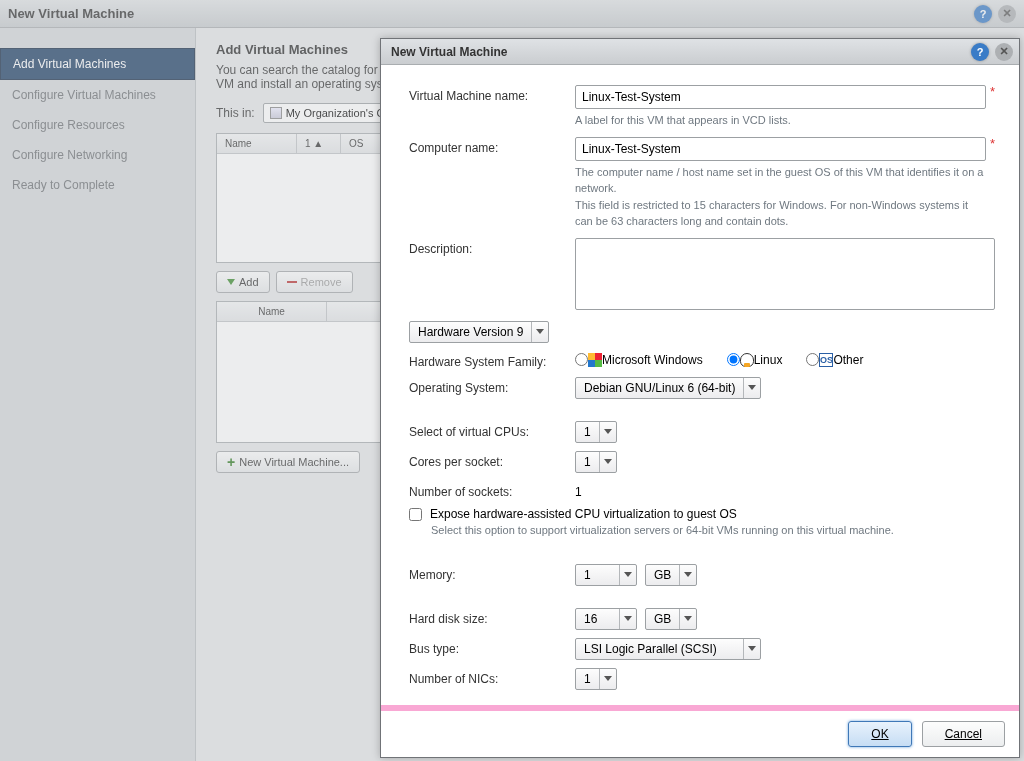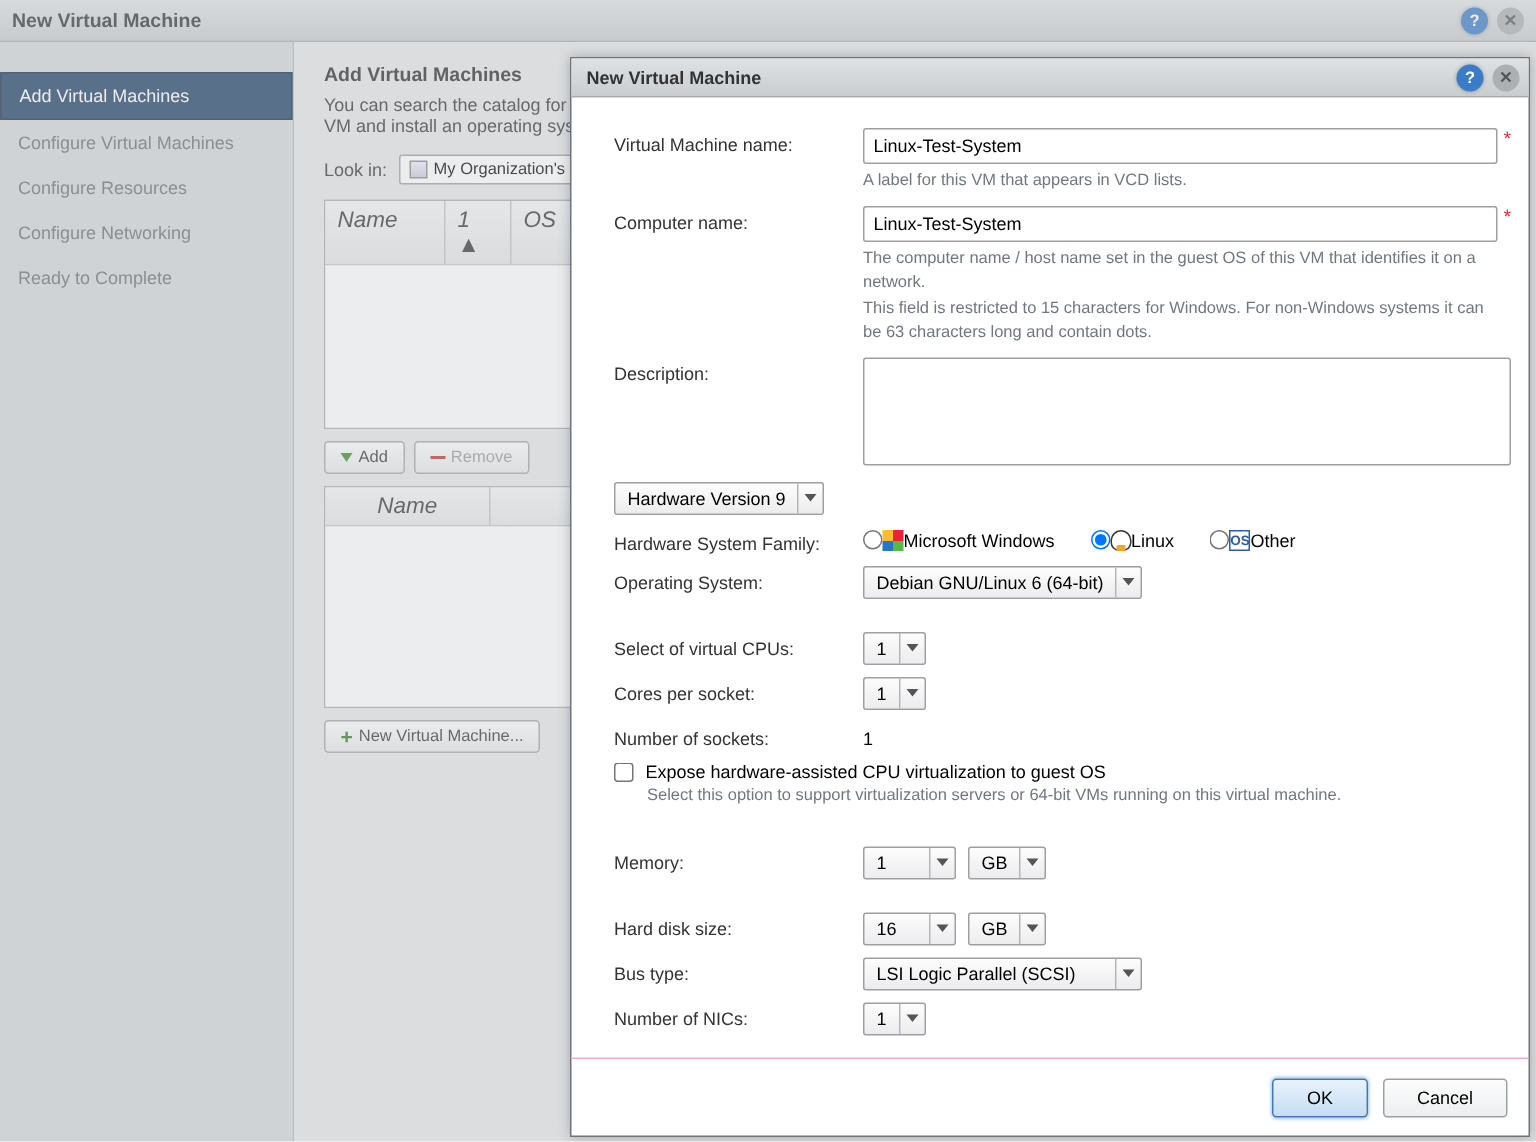--- a/index.html
+++ b/index.html
@@ -20,40 +20,40 @@
 .content-col { flex:1; padding: 14px 20px; background:#e5e7e9; }
 .content-col h2 { font-size:13px; font-weight:bold; color:#2a2a2a; margin-bottom:6px; }
 .content-col .desc { font-size:12px; color:#333; margin-bottom:12px; }
 .lookin-row { display:flex; align-items:center; margin-bottom:10px; gap:8px; }
 .lookin-row label { font-size:12px; color:#333; }
 .lookin-select { border:1px solid #9ca0a3; background:#fff; padding:3px 6px; font-size:11px; border-radius:2px; display:flex; align-items:center; gap:4px; width:170px;}
 .catalog-ic { width:12px; height:12px; border:1px solid #888; background:linear-gradient(#eef,#ccd); display:inline-block;}
 
 .grid-box { border:1px solid #a8acaf; background:#fff; }
 .grid-head { display:flex; background:linear-gradient(#f4f5f6,#e4e6e8); border-bottom:1px solid #c0c3c6; }
-.grid-head .col { padding:4px 8px; border-right:1px solid #c0c3c6; font-size:15px; color:#333;font-style:italic; }
+.grid-head .col { padding:4px 8px; border-right:1px solid #c0c3c6; font-size:10px; color:#333; }
 .grid-body { height:108px; background:#fff; }
 .grid2-body { height:120px; background:#fff;}
 
 .btn-row { margin:8px 0; display:flex; gap:6px; }
 .small-btn { border:1px solid #a4a7aa; background:linear-gradient(#fdfdfd,#e7e9eb); padding:4px 10px; border-radius:3px; font-size:11px; color:#333; display:flex; align-items:center; gap:4px; cursor:pointer; }
 .small-btn.disabled { color:#999; }
 .arrow-down-ic { width:0;height:0;border-left:4px solid transparent;border-right:4px solid transparent;border-top:6px solid #3a8a2b; }
 .minus-ic { width:10px;height:2px;background:#b33; }
 .plus-ic { color:#2d7a1f; font-weight:bold; font-size:14px; line-height:10px;}
 
 
 .dim { position:absolute; top:0; left:0; width:100%; height:100%; background:rgba(200,203,206,0.35); }
 
 
 .modal { position:absolute; top:38px; left:380px; width:640px; height:720px; background:#fff; border:1px solid #707377; box-shadow: 0 0 8px rgba(0,0,0,0.25); display:flex; flex-direction:column; }
 .modal-header { height:26px; background:linear-gradient(#dfe2e5,#cacdd0); border-bottom:1px solid #a9adb0; display:flex; align-items:center; padding:0 6px 0 10px; }
 .modal-header .title { font-weight:bold; color:#333; font-size:12px; flex:1; }
-.modal-body { flex:1; padding: 20px 12px 10px 28px; overflow:auto; }
-.modal-footer { height:52px; border-top:1px solid #f9a8d4; display:flex; align-items:center; justify-content:flex-end; padding:0 14px; gap:10px; }
+.modal-body { flex:1; padding: 20px 24px 10px 28px; overflow:auto; }
+.modal-footer { height:52px; border-top:6px solid #f9a8d4; display:flex; align-items:center; justify-content:flex-end; padding:0 14px; gap:10px;text-decoration:underline; }
 .btn { border:1px solid #9ca0a3; padding:5px 22px; border-radius:3px; font-size:12px; background:linear-gradient(#fdfdfd,#eceeef); cursor:pointer; }
 .btn.primary { border-color:#3f78b7; background:linear-gradient(#e8f2fc,#c6ddf4); box-shadow:0 0 3px #6aa2dc; }
 
 .form-row { display:flex; margin-bottom:8px; }
 .form-row .lab { width:166px; color:#333; font-size:12px; padding-top:4px;}
 .form-row .val { flex:1; }
 .hint { color:#6f7880; font-size:11px; margin-top:3px; line-height:1.5;}
 input[type=text].fi { width:100%; border:1px solid #9ca0a3; padding:4px 6px; font-size:12px; border-radius:2px; }
 .req { color:#d33; margin-left:4px; font-size:13px; line-height:1;}
 .with-req { display:flex; align-items:flex-start; }
@@ -94,21 +94,21 @@
       <div class="sidebar-item active">Add Virtual Machines</div>
       <div class="sidebar-item">Configure Virtual Machines</div>
       <div class="sidebar-item">Configure Resources</div>
       <div class="sidebar-item">Configure Networking</div>
       <div class="sidebar-item">Ready to Complete</div>
     </div>
     <div class="content-col">
       <h2>Add Virtual Machines</h2>
       <div class="desc">You can search the catalog for virtual machines to add to this vApp or add a new, blank VM. Once the vApp is created, you can power on the new VM and install an operating system.</div>
       <div class="lookin-row">
-        <label>Look in:</label>
+        <label>This in:</label>
         <div class="lookin-select">
           <span class="catalog-ic"></span>
           <span>My Organization's Catalogs</span>
         </div>
       </div>
       <div class="grid-box">
         <div class="grid-head">
           <div class="col" style="width:80px">Name</div>
           <div class="col" style="width:44px">1 ▲</div>
           <div class="col" style="width:48px">OS</div>

